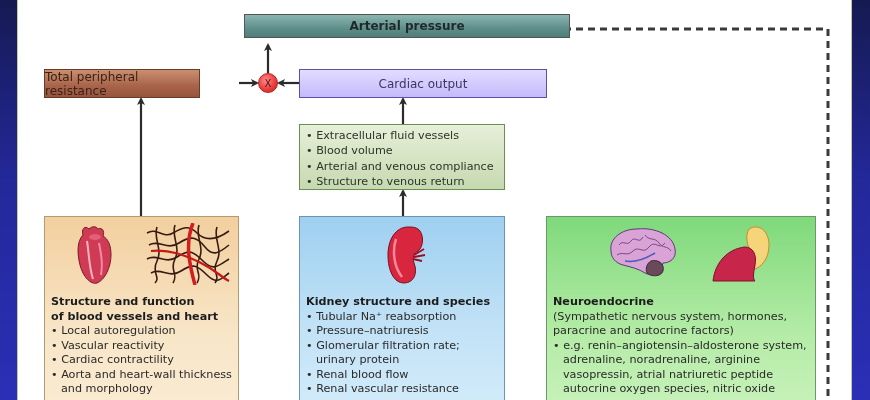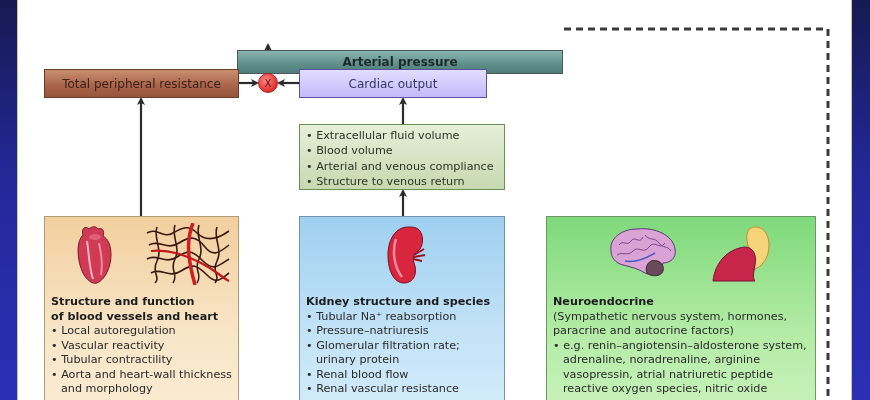--- a/index.html
+++ b/index.html
@@ -14,31 +14,31 @@
   }
   .side-left { left: 0; width: 17px; border-right: 1px solid #c9c7a0; }
   .side-right { left: 851px; width: 19px; border-left: 1px solid #c9c7a0; }
 
   .box { position: absolute; box-sizing: border-box; }
   .header-box {
     display: flex; align-items: center; justify-content: center;
     font-size: 12px; border: 1px solid #555;
   }
   #arterial {
-    left: 237px; top: 14px; width: 326px; height: 24px;
+    left: 244px; top: 14px; width: 326px; height: 24px;
     background: linear-gradient(180deg, #8bb5b1 0%, #5f8f8b 60%, #4f7d79 100%);
-    color: #1e2a2a; font-weight: bold; font-size: 12px; margin-top: 36px;
+    color: #1e2a2a; font-weight: bold; font-size: 12px;
   }
   #tpr {
-    left: 44px; top: 69px; width: 195px; height: 29px;
+    left: 44px; top: 69px; width: 156px; height: 29px;
     background: linear-gradient(180deg, #c98f6f 0%, #a8634a 60%, #95553c 100%);
     color: #3b2218; border-color: #6b3b28;
   }
   #cardiac {
-    left: 299px; top: 69px; width: 188px; height: 29px;
+    left: 299px; top: 69px; width: 248px; height: 29px;
     background: linear-gradient(180deg, #e2ddff 0%, #c4bafb 100%);
     color: #3b3666; border-color: #5a52a0;
   }
   #determinants {
     left: 299px; top: 124px; width: 206px; height: 66px;
     background: linear-gradient(180deg, #e6efd9 0%, #c6d9b0 100%);
     border: 1px solid #6b8f50;
     padding: 3px 6px;
     font-size: 11.2px; line-height: 15.3px; color: #2c3526;
   }
@@ -119,21 +119,21 @@
 <div class="mult">
   <span>X</span>
 </div>
 
 <div class="box header-box" id="cardiac">
   <span>Cardiac output</span>
 </div>
 
 <div class="box" id="determinants">
   <ul>
-    <li>Extracellular fluid volume</li>
+    <li>Extracellular fluid vessels</li>
     <li>Blood volume</li>
     <li>Arterial and venous compliance</li>
     <li>Structure to venous return</li>
   </ul>
 </div>
 
 <div class="box panel" id="panel-vessels">
   <div class="illus">
     <svg width="40" height="64" viewBox="0 0 40 64" style="position:absolute;left:24px;top:6px;">
       <path d="M14,6 C10,2 6,6 8,12 C2,18 2,30 5,42 C8,54 16,62 22,60 C30,57 36,44 36,32 C36,22 33,16 28,13 C30,8 27,4 23,6 C21,3 17,3 14,6 z" fill="#cf3a55" stroke="#7a1a2a" stroke-width="1"></path>
@@ -154,21 +154,21 @@
       </g>
       <path d="M48,0 C40,20 44,40 50,62" fill="none" stroke="#d21e1e" stroke-width="3.5"></path>
       <path d="M6,28 C24,26 40,32 56,40 S76,54 84,58" fill="none" stroke="#c41818" stroke-width="2.2"></path>
     </svg>
   </div>
   <div class="panel-title">Structure and function</div>
   <div class="panel-title">of blood vessels and heart</div>
   <ul>
     <li>Local autoregulation</li>
     <li>Vascular reactivity</li>
-    <li>Tubular contractility</li>
+    <li>Cardiac contractility</li>
     <li>Aorta and heart-wall thickness and morphology</li>
   </ul>
 </div>
 
 <div class="box panel" id="panel-kidney">
   <div class="illus">
     <svg width="44" height="60" viewBox="0 0 44 60" style="position:absolute;left:78px;top:8px;">
       <path d="M24,2 C12,2 4,14 4,30 C4,46 10,58 20,58 C30,58 34,48 30,38 C28,32 30,28 34,26 C40,22 40,8 34,4 C31,2 28,2 24,2 z" fill="#d7263d" stroke="#7a1020" stroke-width="1"></path>
       <path d="M12,14 C8,26 10,42 18,52" fill="none" stroke="#f08a98" stroke-width="2.5"></path>
       <path d="M30,30 L40,24 M30,32 L41,30 M29,34 L38,36" stroke="#9a1020" stroke-width="1.8"></path>
@@ -197,15 +197,15 @@
       <path d="M20,36 C30,38 40,34 50,28" fill="none" stroke="#4a5ac0" stroke-width="1.5"></path>
     </svg>
     <svg width="64" height="62" viewBox="0 0 64 62" style="position:absolute;left:156px;top:6px;">
       <path d="M40,6 C50,0 60,8 60,22 C60,36 52,44 46,46 L42,30 C38,22 36,12 40,6 z" fill="#f6d47a" stroke="#c88a30" stroke-width="1"></path>
       <path d="M4,58 C6,40 18,26 36,24 C44,24 48,32 46,42 C44,52 44,56 46,58 z" fill="#c8254a" stroke="#7a1030" stroke-width="1"></path>
     </svg>
   </div>
   <div class="panel-title">Neuroendocrine</div>
   <div class="subtitle">(Sympathetic nervous system, hormones, paracrine and autocrine factors)</div>
   <ul>
-    <li>e.g. renin–angiotensin–aldosterone system, adrenaline, noradrenaline, arginine vasopressin, atrial natriuretic peptide reactive oxygen species, nitric oxide</li>
+    <li>e.g. renin–angiotensin–aldosterone system, adrenaline, noradrenaline, arginine vasopressin, atrial natriuretic peptide autocrine oxygen species, nitric oxide</li>
   </ul>
 </div>
 
 </body></html>

